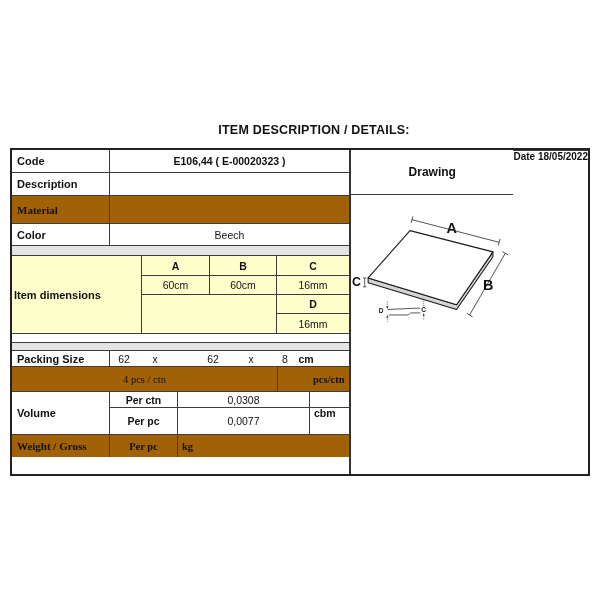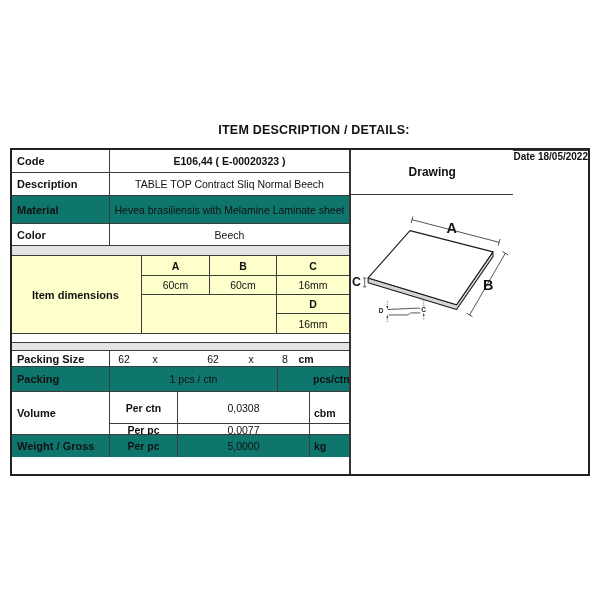--- a/index.html
+++ b/index.html
@@ -10,27 +10,27 @@
   .sheet{position:absolute;left:10px;top:148px;width:580px;height:328px;
          border:2px solid #222;box-sizing:border-box;display:flex;flex-direction:row;background:#fff;}
   .main{display:flex;flex:1;min-height:0;}
   .left{width:337px;display:flex;flex-direction:column;box-sizing:border-box;}
   .right{flex:1;border-left:2px solid #333;display:flex;flex-direction:column;box-sizing:border-box;min-width:0;}
   .row{display:flex;border-bottom:1px solid #3c3c3c;box-sizing:border-box;flex:0 0 auto;}
   .cell{display:flex;align-items:center;box-sizing:border-box;min-width:0;}
   .lab{width:98px;border-right:1px solid #3c3c3c;font-weight:bold;font-size:11px;padding-left:5px;}
   .val{flex:1;justify-content:center;font-size:10.5px;text-align:center;}
   .bold{font-weight:bold;}
-  .gray{background:#0f766e;}
+  .gray{background:#a16207;font-family:Liberation Serif, serif;}
   .sp{border-bottom:1px solid #3c3c3c;flex:0 0 auto;}
   .spgray{background:#e4e4e4;}
   
   .dims{display:flex;background:#ffffcc;border-bottom:1px solid #3c3c3c;flex:0 0 auto;}
   .dims .dlab{width:130px;border-right:1px solid #3c3c3c;font-weight:bold;font-size:11px;
-              padding-left:20px;display:flex;align-items:center;box-sizing:border-box;}
+              padding-left:2px;display:flex;align-items:center;box-sizing:border-box;}
   .dgrid{flex:1;display:flex;flex-direction:column;min-width:0;}
   .drow{display:flex;flex:0 0 auto;box-sizing:border-box;}
   .dcell{display:flex;align-items:center;justify-content:center;box-sizing:border-box;font-size:10.5px;}
   .bA{width:68px;border-right:1px solid #3c3c3c;}
   .bB{width:67px;border-right:1px solid #3c3c3c;}
   .bC{flex:1;}
   .merged{width:135px;border-right:1px solid #3c3c3c;}
   .dcol{flex:1;display:flex;flex-direction:column;}
   
   .psval{flex:1;position:relative;}
@@ -62,26 +62,24 @@
 
       <div class="left">
 
         <div class="row" style="height:23px">
           <div class="cell lab">Code</div>
           <div class="cell val bold">E106,44  ( E-00020323 )</div>
         </div>
 
         <div class="row" style="height:23px">
           <div class="cell lab">Description</div>
-          <div class="cell val">TABLE TOP Contract Sliq Normal Beech</div>
         </div>
 
         <div class="row gray" style="height:28px">
           <div class="cell lab">Material</div>
-          <div class="cell val">Hevea brasiliensis with Melamine Laminate sheet</div>
         </div>
 
         <div class="row" style="height:22px">
           <div class="cell lab">Color</div>
           <div class="cell val">Beech</div>
         </div>
 
         <div class="sp spgray" style="height:9px"></div>
 
         <div class="dims" style="height:77px">
@@ -116,46 +114,44 @@
             <span style="left:14px">62</span>
             <span style="left:45px">x</span>
             <span style="left:103px">62</span>
             <span style="left:141px">x</span>
             <span style="left:175px">8</span>
             <span style="left:196px" class="bold">cm</span>
           </div>
         </div>
 
         <div class="row gray" style="height:25px">
-          <div class="cell lab">Packing</div>
-          <div class="cell val" style="border-right:1px solid #3c3c3c;">1 pcs / ctn</div>
+          <div class="cell val" style="border-right:1px solid #3c3c3c;">4 pcs / ctn</div>
           <div class="cell" style="width:39px;font-weight:bold;font-size:10.5px;padding-left:3px;margin-left:32px;">pcs/ctn</div>
         </div>
 
         <div class="row" style="height:43px">
           <div class="cell lab">Volume</div>
           <div class="vol-mid" style="flex:1;">
-            <div class="drow" style="height:32px;border-bottom:1px solid #3c3c3c;">
+            <div class="drow" style="height:16px;border-bottom:1px solid #3c3c3c;">
               <div class="cell key">Per ctn</div>
               <div class="cell num">0,0308</div>
               <div class="cell" style="flex:1;"></div>
             </div>
             <div class="drow" style="flex:1;">
               <div class="cell key">Per pc</div>
               <div class="cell num">0,0077</div>
               <div class="cell" style="flex:1;"></div>
             </div>
           </div>
           <div class="unit-cell" style="flex:0 0 39px;position:relative;left:0;margin-left:-39px;">cbm</div>
         </div>
 
         <div class="row gray" style="height:22px;border-bottom:none;">
           <div class="cell lab">Weight / Gross</div>
           <div class="cell key">Per pc</div>
-          <div class="cell num">5,0000</div>
           <div class="cell unit">kg</div>
         </div>
       </div>
 
       <div class="right">
         <div class="dhead">Drawing</div>
         <div class="darea">
           <svg viewBox="0 0 237 258" preserveAspectRatio="xMinYMin meet">
 
             <polygon points="25,121 154,160 207,83 207,90 154,167 25,128" fill="#d4d4d4" stroke="#1a1a1a" stroke-width="1.6" stroke-linejoin="round"></polygon>

